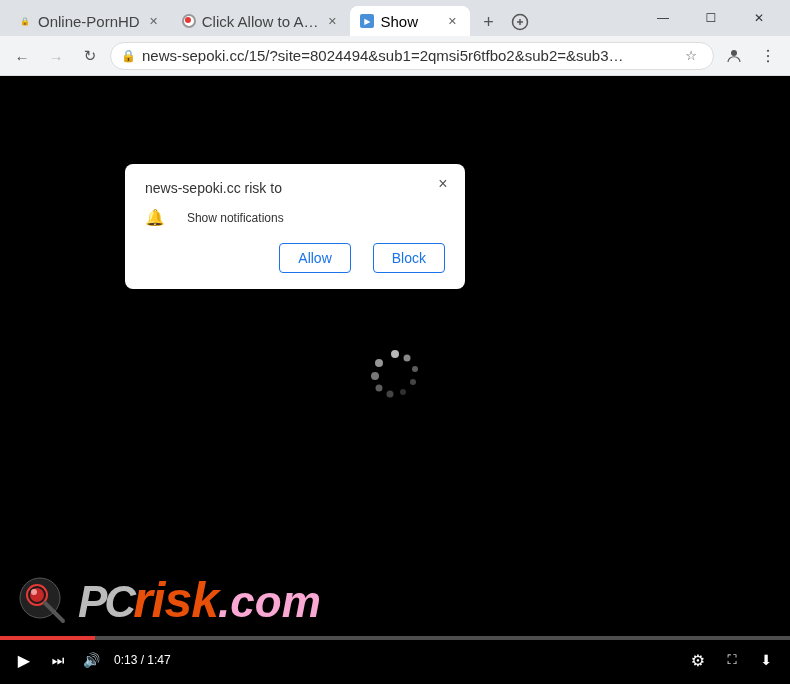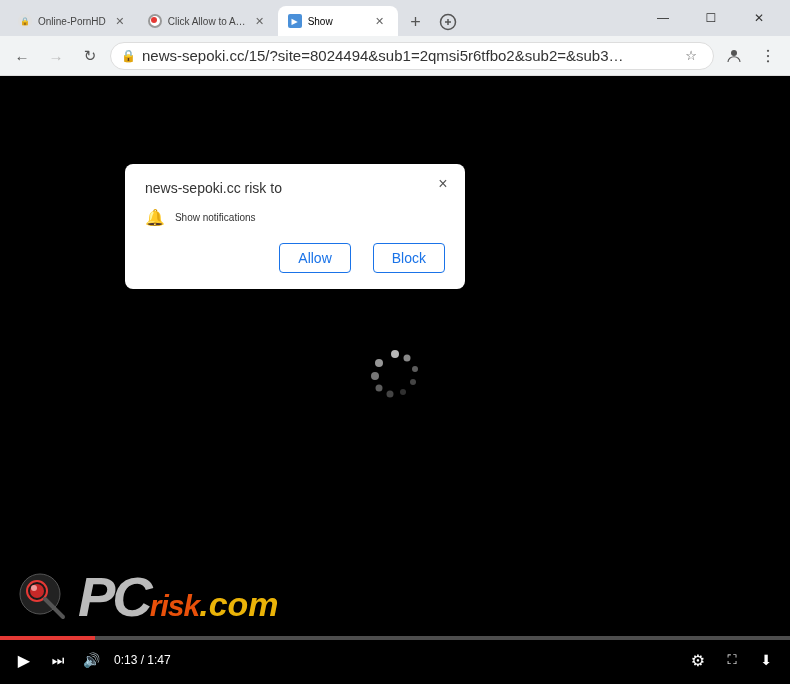--- a/index.html
+++ b/index.html
@@ -49,21 +49,21 @@
       width: 14px;
       height: 14px;
       border-radius: 50%;
       flex-shrink: 0;
     }
     .tab-label {
       overflow: hidden;
       text-overflow: ellipsis;
       white-space: nowrap;
       flex: 1;
-      font-size: 10px;
+      font-size: 15px;
     }
     .tab-close {
       width: 16px;
       height: 16px;
       border-radius: 50%;
       display: flex;
       align-items: center;
       justify-content: center;
       font-size: 11px;
       color: #666;
@@ -301,22 +301,23 @@
       display: flex;
       align-items: center;
       gap: 10px;
       margin-bottom: 16px;
     }
     .bell-icon {
       font-size: 16px;
       color: #444;
     }
     .permission-text {
-      font-size: 10px;
+      font-size: 12px;
       color: #333;
+      margin-left: 12px;
     }
     .popup-buttons {
       display: flex;
       justify-content: flex-end;
       gap: 22px;
     }
     .popup-btn {
       padding: 6px 18px;
       border-radius: 4px;
       border: 1px solid #1a73e8;
@@ -426,23 +427,23 @@
 
     <svg class="pcrisk-logo-icon" width="55" height="55" viewBox="0 0 55 55">
       <circle cx="25" cy="25" r="20" fill="#222" stroke="#555" stroke-width="1"></circle>
       <circle cx="22" cy="22" r="10" fill="#1a1a1a" stroke="#e53935" stroke-width="2"></circle>
       <circle cx="22" cy="22" r="7" fill="#c62828"></circle>
       <circle cx="19" cy="19" r="3" fill="#ef9a9a"></circle>
       <line x1="30" y1="30" x2="48" y2="48" stroke="#555" stroke-width="4" stroke-linecap="round"></line>
     </svg>
 
     <div style="display:flex;align-items:baseline;">
-      <span style="font-size:56px;font-weight:900;color:#bbb;font-style:italic;font-family:Arial Black,Arial,sans-serif;letter-spacing:-3px;text-shadow:2px 2px 4px rgba(0,0,0,0.5);">PC</span>
-      <span style="font-size:30px;font-weight:700;color:#e8500a;font-style:italic;font-family:Arial Black,Arial,sans-serif;letter-spacing:-1px;">risk</span>
-      <span style="font-size:34px;font-weight:700;color:#eab308;font-style:italic;font-family:Arial Black,Arial,sans-serif;">.com</span>
+      <span style="font-size:44px;font-weight:900;color:#bbb;font-style:italic;font-family:Arial Black,Arial,sans-serif;letter-spacing:-3px;text-shadow:2px 2px 4px rgba(0,0,0,0.5);">PC</span>
+      <span style="font-size:50px;font-weight:700;color:#e8500a;font-style:italic;font-family:Arial Black,Arial,sans-serif;letter-spacing:-1px;">risk</span>
+      <span style="font-size:44px;font-weight:700;color:#f9a8d4;font-style:italic;font-family:Arial Black,Arial,sans-serif;">.com</span>
     </div>
   </div>
 
   <div class="video-controls">
     <div class="progress-bar-container">
       <div class="progress-bar-fill"></div>
     </div>
 
     <div class="ctrl-btn">▶</div>
     <div class="ctrl-btn" style="font-size:14px;">⏭</div>

